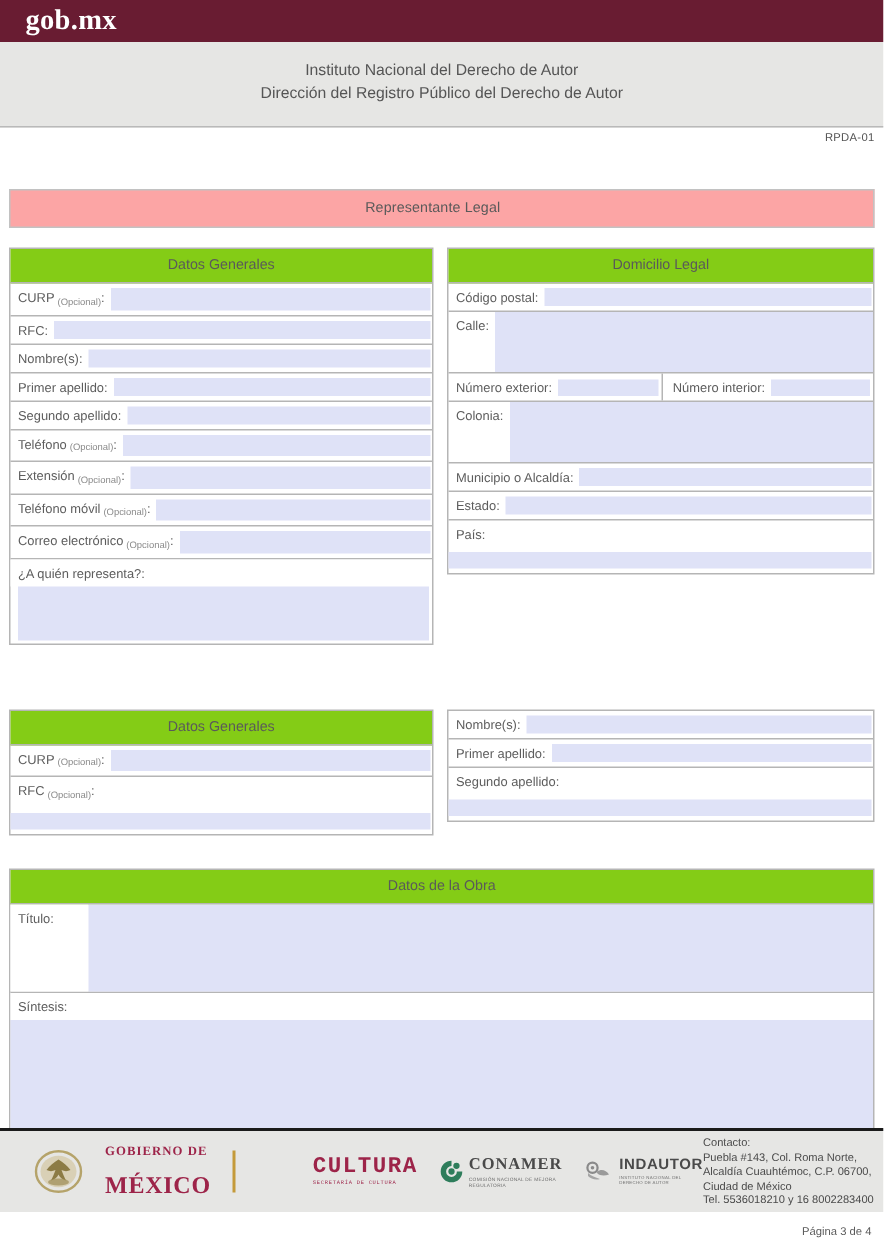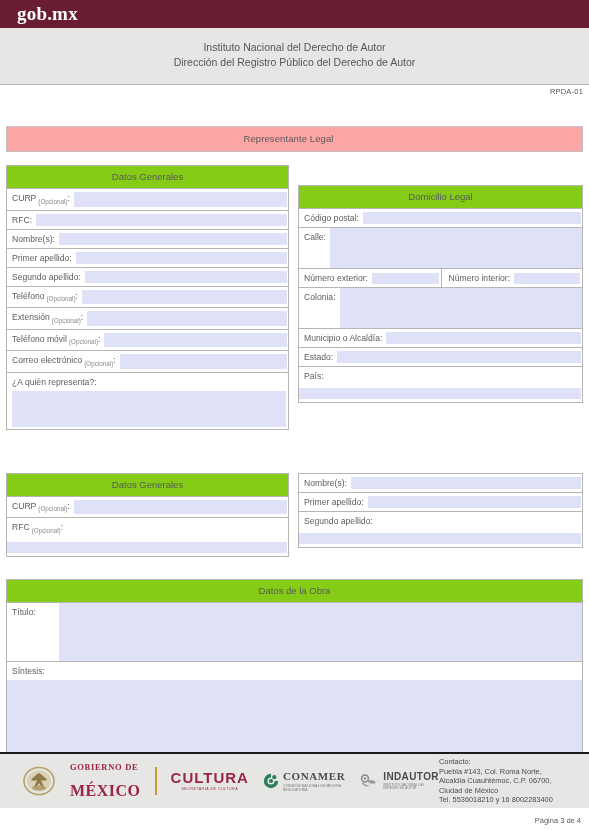--- a/index.html
+++ b/index.html
@@ -64,21 +64,21 @@
     padding: 6px 12px 7px 0;
     letter-spacing: 0.1px;
   }
 
   .cols {
     display: flex;
     gap: 9px;
     align-items: flex-start;
   }
   .col-left { width: 283px; flex: none; }
-  .col-right { width: 285px; flex: none; margin-top: 20px; }
+  .col-right { width: 285px; flex: none; }
   .col-left-gestor { width: 283px; flex: none; }
   .col-right-gestor { width: 285px; flex: none; }
 
   .box {
     border: 1px solid #b5b5b5;
     background: #ffffff;
   }
   .box-hdr {
     background: #84cc16;
     border-bottom: 1px solid #b5b5b5;
@@ -194,24 +194,25 @@
     letter-spacing: 0.5px;
     margin-top: 11px;
   }
   .divider-v {
     width: 2px;
     height: 28px;
     background: #C49A3A;
     flex: none;
   }
   .cultura {
-    font-family: Liberation Sans, sans-serif;
+    font-family: Liberation Mono, monospace;
     color: #9D2449;
     line-height: 1;
-    text-align: center;
+    text-align: left;
+    margin-left: 38px;
   }
   .cultura .c1 { font-size: 15px; font-weight: bold; letter-spacing: 1px; }
   .cultura .c2 {
     font-size: 3.6px;
     letter-spacing: 0.5px;
     margin-top: 3px;
     color: #9D2449;
   }
   .logo-group {
     display: flex;

